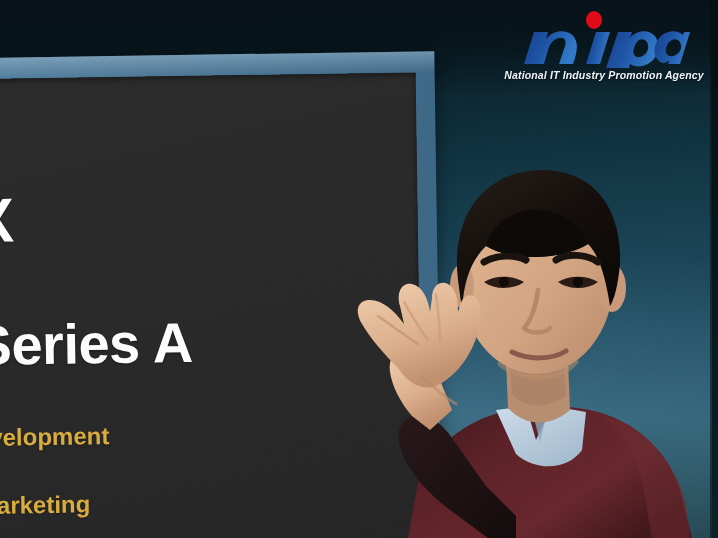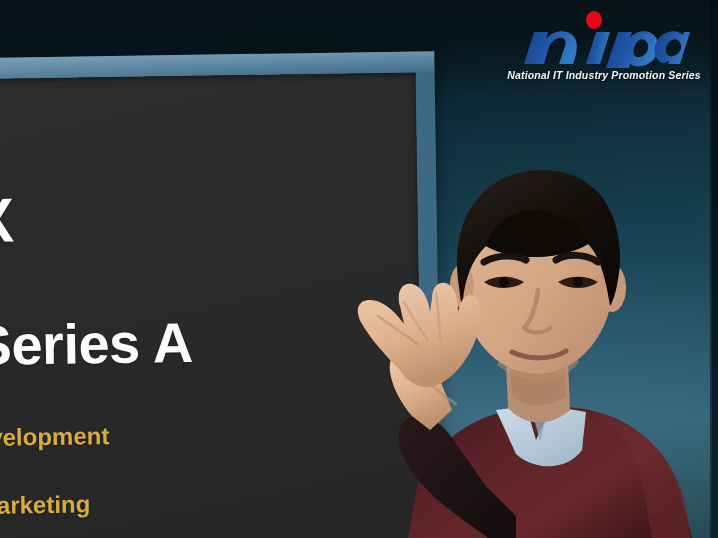--- a/index.html
+++ b/index.html
@@ -318,19 +318,19 @@
 
         <path d="M88 58 L100 22 L114 22 L112 28 C118 20 130 19 136 25 C143 32 141 45 134 51
                  C128 57 118 58 112 54 L111 58 Z
                  M116 38 C114 44 117 48 122 47 C127 46 131 41 130 35 C129 30 125 28 121 30 C118 32 117 35 116 38 Z" fill="url(#lg)" fill-rule="evenodd"></path>
 
         <path d="M140 50 C134 44 136 32 143 26 C150 20 160 20 165 25 L166 22 L172 22 L162 54 L150 54 L151 50
                  C148 54 143 54 140 50 Z
                  M148 38 C147 44 150 47 155 46 C160 45 164 40 163 35 C162 30 158 28 154 30 C150 32 149 35 148 38 Z" fill="url(#lg)" fill-rule="evenodd"></path>
       </svg>
     </div>
-    <div class="logo-sub">National IT Industry Promotion Series</div>
+    <div class="logo-sub">National IT Industry Promotion Agency</div>
   </div>
 
   <div class="right-edge-strip-inner"></div>
   <div class="right-edge-strip"></div>
 
 </div>
 
 </body></html>

